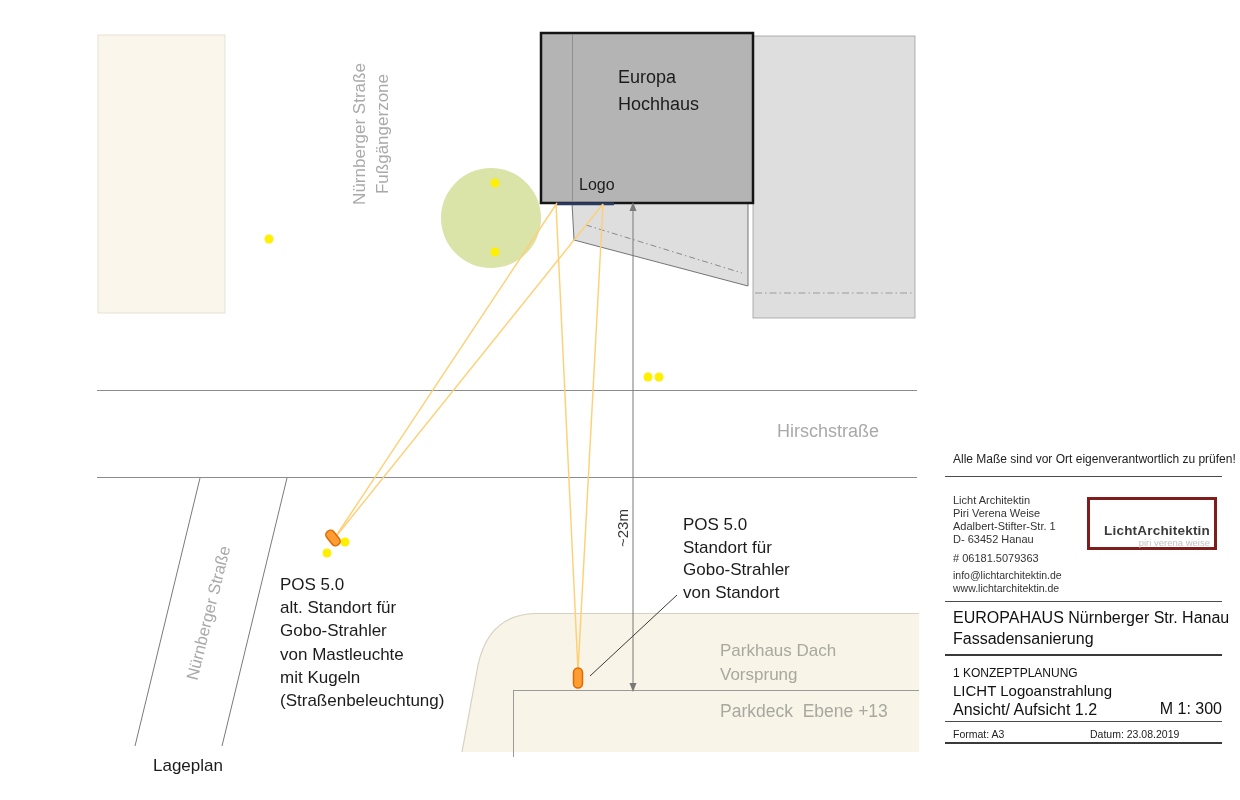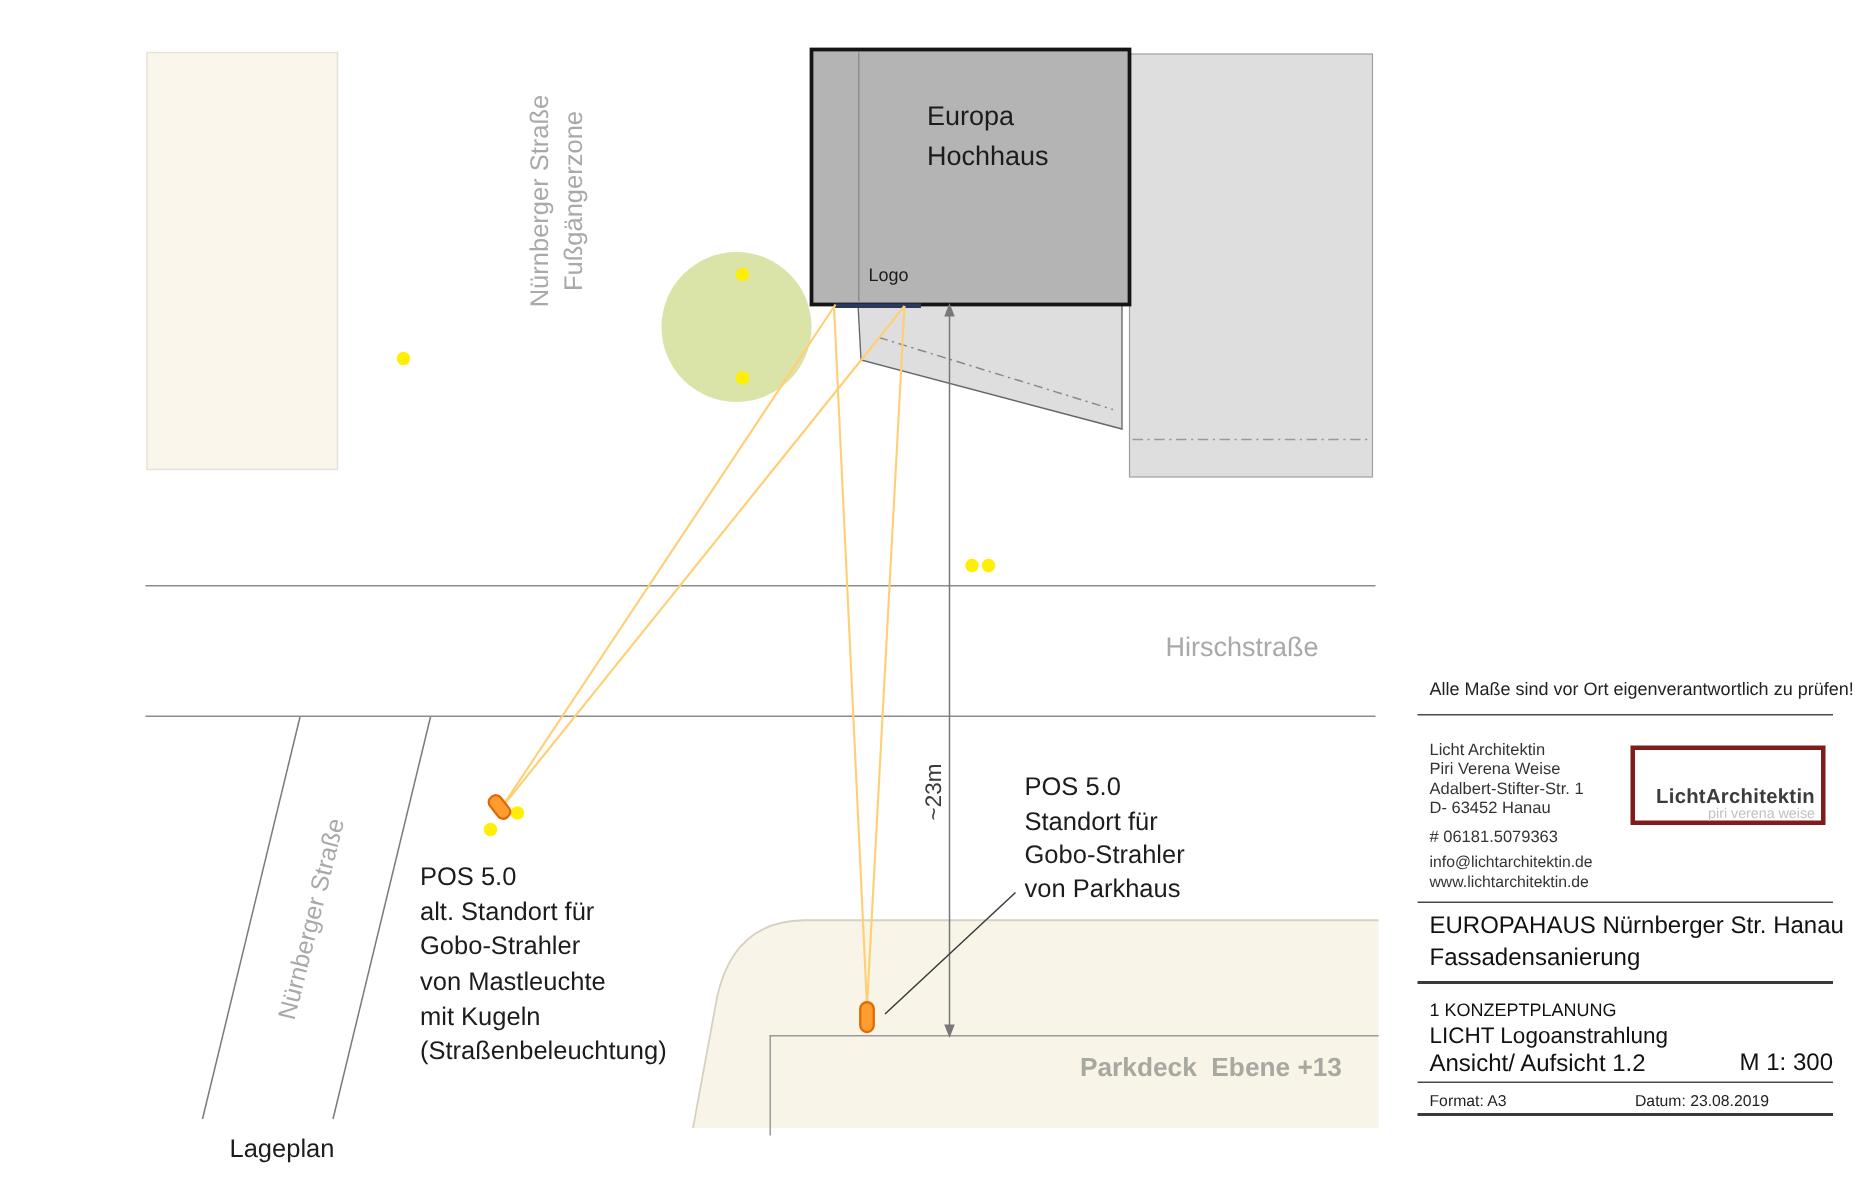--- a/index.html
+++ b/index.html
@@ -75,54 +75,58 @@
       <rect x="328.5" y="529.5" width="9" height="17" rx="4" stroke-width="1.5" fill="#ff9d33" stroke="#e06a00"></rect>
     </g>
     <rect x="573.5" y="668" width="9" height="20" rx="4.5" stroke-width="1.5" fill="#ff9d33" stroke="#e06a00"></rect>
   </svg>
 
   <div class="txt" style="left:618px;top:64px;font-size:18px;line-height:27px;">
     <div>Europa</div>
     <div>Hochhaus</div>
   </div>
 
-  <div class="txt" style="left:579px;top:176px;font-size:12px;">Logo</div>
+  <div class="txt" style="left:579px;top:176px;font-size:16px;">Logo</div>
 
   <div class="txt gray rot" style="left:286px;top:111px;width:170px;height:46px;text-align:center;
        font-size:17px;line-height:23px;transform:rotate(-90deg);">
     <div>Nürnberger Straße</div>
     <div>Fußgängerzone</div>
   </div>
 
   <div class="txt gray" style="left:777px;top:421px;font-size:18px;">Hirschstraße</div>
 
   <div class="txt gray rot" style="left:129px;top:603px;width:160px;height:20px;text-align:center;
        font-size:16.5px;transform:rotate(-76deg);">Nürnberger Straße</div>
 
   <div class="txt rot" style="left:591px;top:519px;width:64px;height:18px;text-align:center;
        font-size:15px;color:#3a3a3a;transform:rotate(-90deg);">~23m</div>
 
   <div class="txt" style="left:683px;top:514px;font-size:17px;line-height:22.5px;">
     <div>POS 5.0</div>
     <div>Standort für</div>
     <div>Gobo-Strahler</div>
-    <div>von Parkhaus</div>
+    <div>von Standort</div>
   </div>
 
   <div class="txt" style="left:280px;top:573px;font-size:17px;line-height:23.2px;">
     <div>POS 5.0</div>
     <div>alt. Standort für</div>
     <div>Gobo-Strahler</div>
     <div>von Mastleuchte</div>
     <div>mit Kugeln</div>
     <div>(Straßenbeleuchtung)</div>
   </div>
 
+  <div class="txt parkgray" style="left:720px;top:639px;font-size:17px;line-height:23.5px;">
+    <div>Parkhaus Dach</div>
+    <div>Vorsprung</div>
+  </div>
 
-  <div class="txt parkgray" style="left:720px;top:701px;font-size:17.5px;white-space:pre;font-weight:bold;">Parkdeck  Ebene +13</div>
+  <div class="txt parkgray" style="left:720px;top:701px;font-size:17.5px;white-space:pre;">Parkdeck  Ebene +13</div>
 
   <div class="txt" style="left:153px;top:756px;font-size:17px;">Lageplan</div>
 
   <div class="txt" style="left:953px;top:452px;font-size:12px;color:#222;">Alle Maße sind vor Ort eigenverantwortlich zu prüfen!</div>
   <div class="rule" style="top:476px;"></div>
 
   <div class="txt" style="left:953px;top:494px;font-size:11px;line-height:13px;color:#333;">
     <div>Licht Architektin</div>
     <div>Piri Verena Weise</div>
     <div>Adalbert-Stifter-Str. 1</div>

